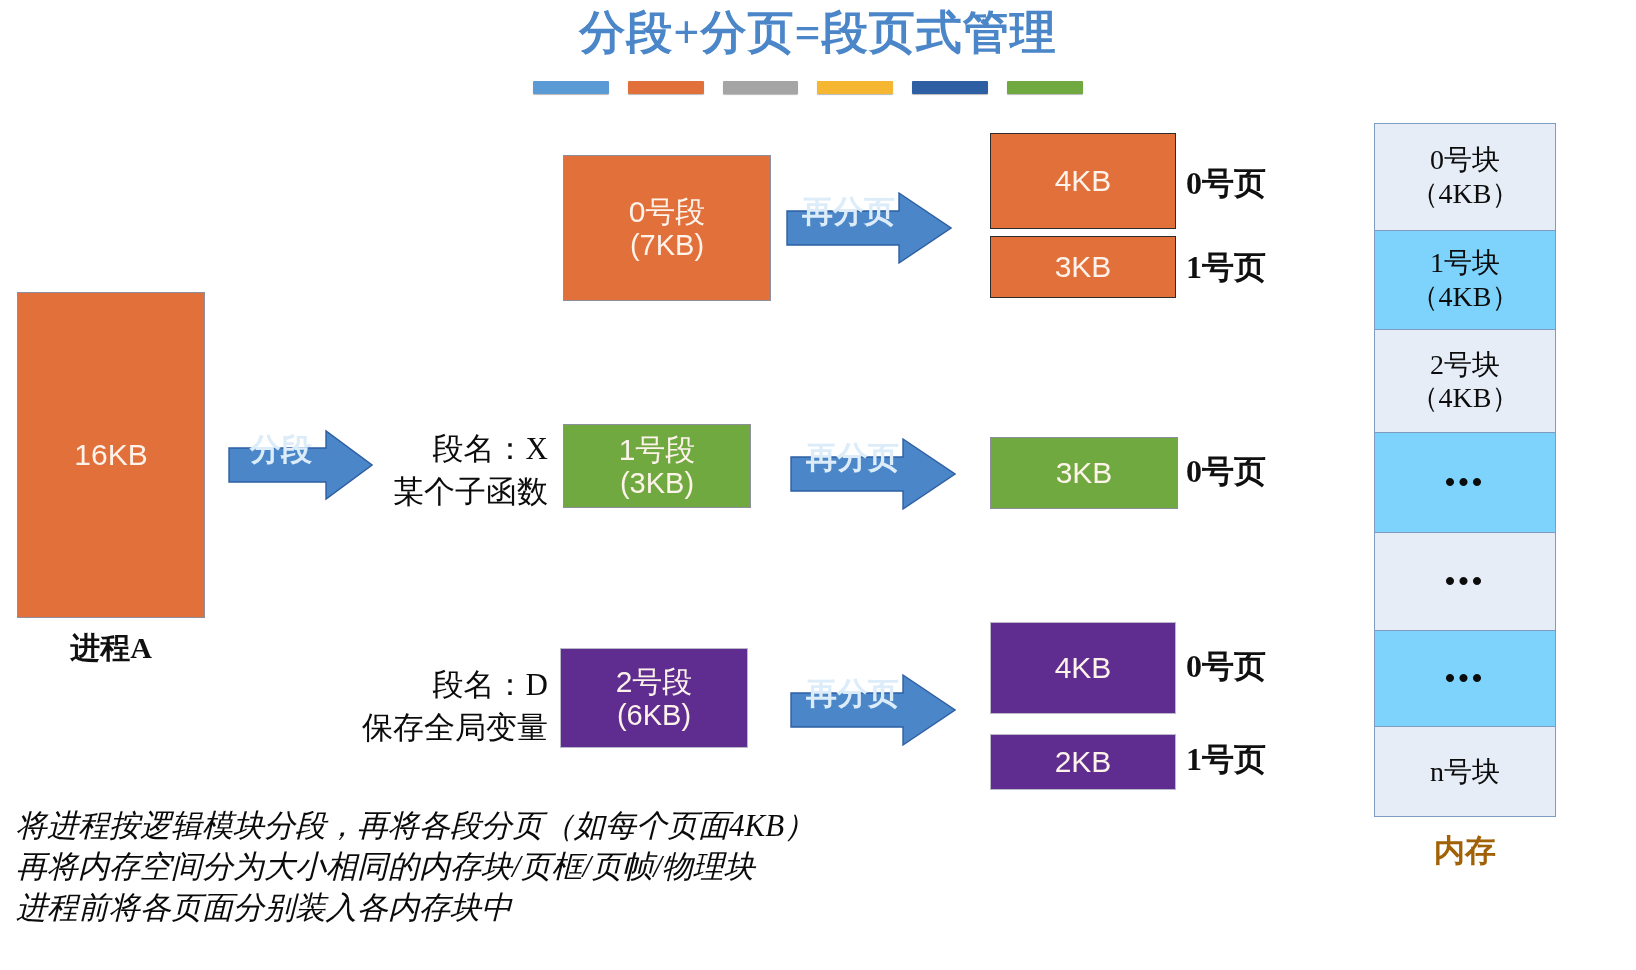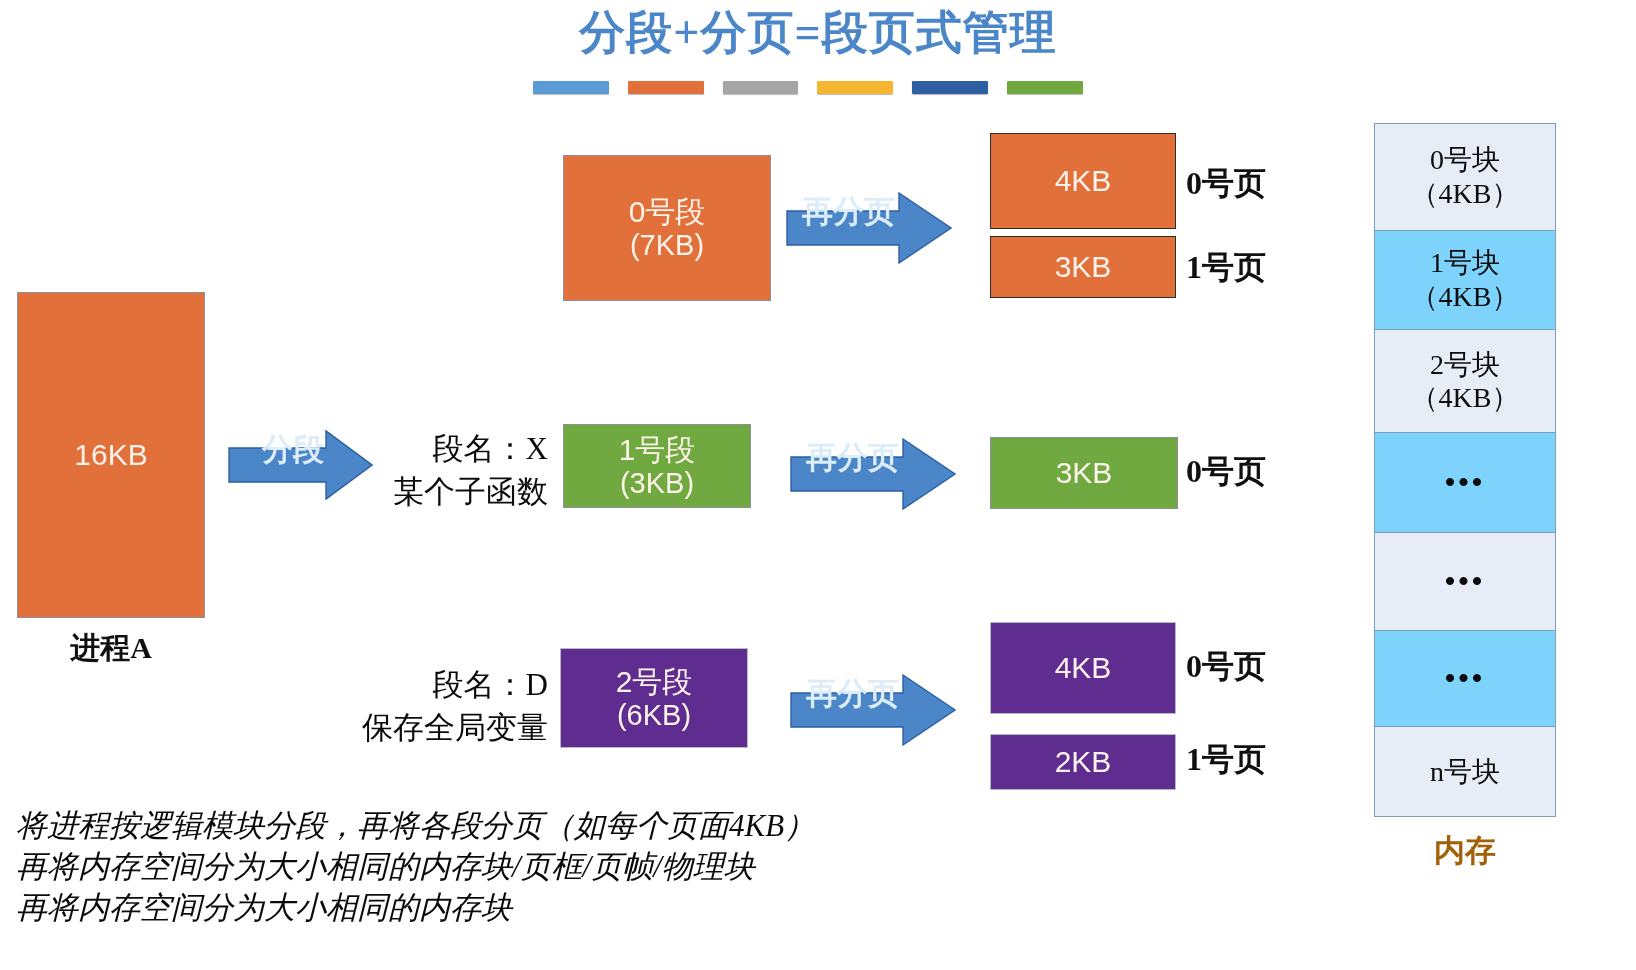--- a/index.html
+++ b/index.html
@@ -108,21 +108,20 @@
 
   #arrow-segment {
     left: 228px;
     top: 429px;
     width: 145px;
     height: 72px;
   }
   #arrow-segment .arrow-label {
     font-size: 31px;
     padding-left: 22px;
-    margin-left: 12px;
   }
 
   .arrow-repage { width: 166px; height: 74px; }
   .arrow-repage .arrow-label {
     font-size: 31px;
     padding-left: 16px;
   }
   #arrow-repage-0 { left: 786px; top: 191px; }
   #arrow-repage-1 { left: 790px; top: 437px; }
   #arrow-repage-2 { left: 790px; top: 673px; }
@@ -368,14 +367,14 @@
     </div>
     <div class="mem-cell light" style="height: 89px;">
       <div>n号块</div>
     </div>
   </div>
 <div id="memory-label">内存</div>
 
 <div id="footer-notes">
   <div>将进程按逻辑模块分段，再将各段分页（如每个页面4KB）</div>
   <div>再将内存空间分为大小相同的内存块/页框/页帧/物理块</div>
-  <div>再将内存空间分为大小相同的内存块</div>
+  <div>进程前将各页面分别装入各内存块中</div>
 </div>
 
 </body></html>

